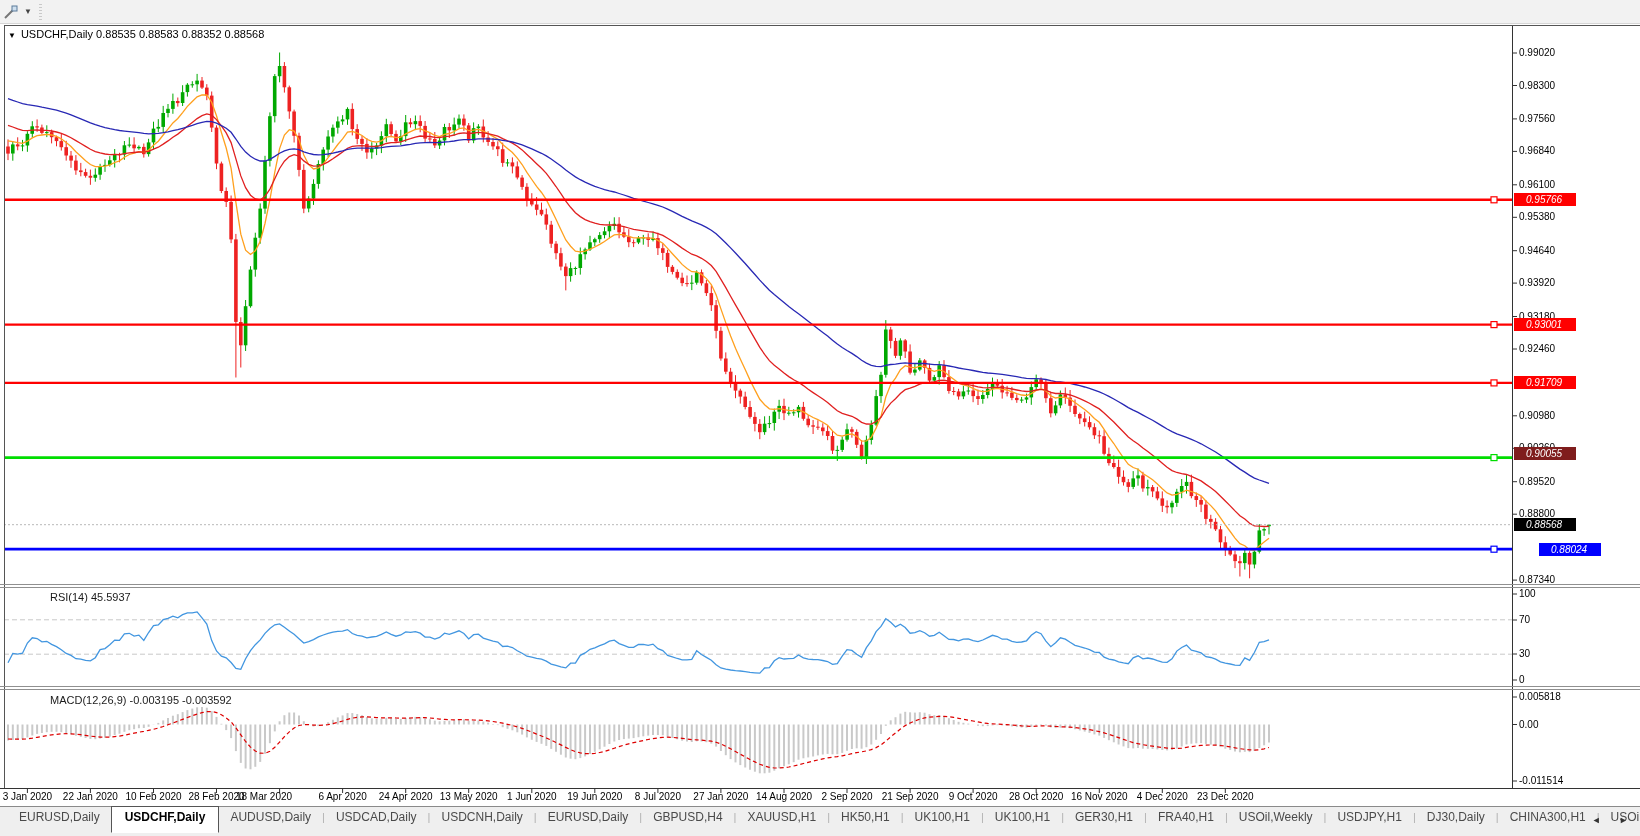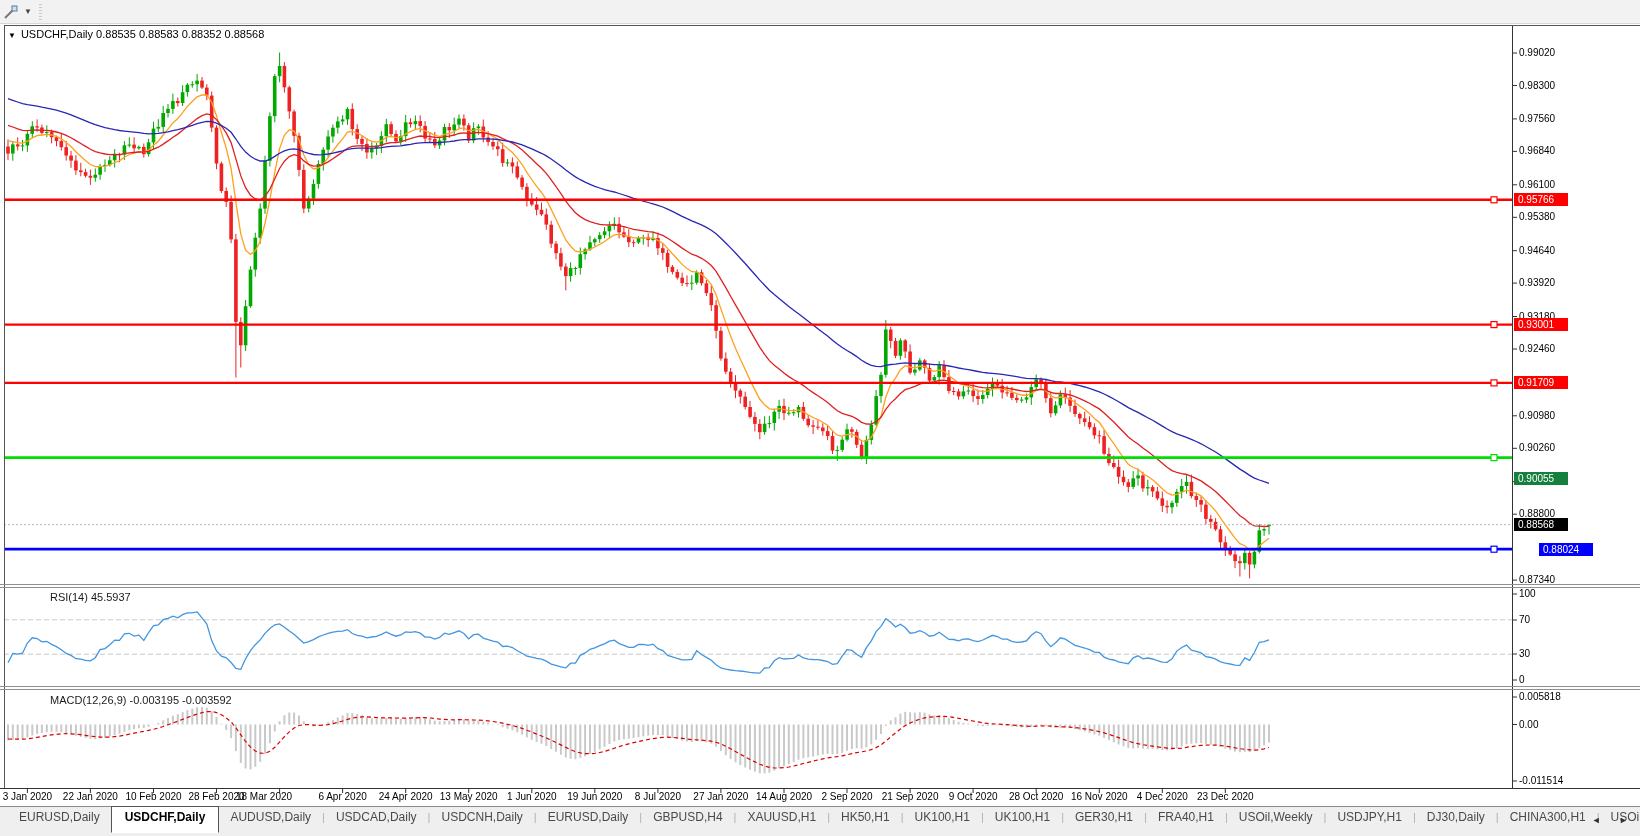--- a/index.html
+++ b/index.html
@@ -15,21 +15,21 @@
   .tf-btn{display:inline-block;font-size:11px;color:#333;padding:2px 8px;margin:0 1px;
     border:1px solid transparent;border-radius:2px;cursor:default;}
   .tf-btn.active{background:#e7e7e7;border:1px solid #9a9a9a;}
   
   #chart-svg{position:absolute;left:0;top:0;}
   .chart-title{position:absolute;left:8px;top:28px;font-size:11px;color:#000;z-index:5;}
   .chart-title .tri{font-size:8px;color:#000;margin-right:5px;}
   .pane-label{position:absolute;left:10px;font-size:11px;color:#1a1a1a;z-index:5;padding-left:40px;}
   .axis-label{position:absolute;left:1519px;font-size:10px;color:#000;white-space:nowrap;z-index:4;}
   .line-label{position:absolute;left:1514px;width:50px;height:13px;line-height:13px;font-size:10px;
-    color:#fff;padding-left:4px;z-index:6;white-space:nowrap;}
+    color:#fff;padding-left:12px;z-index:6;white-space:nowrap;font-style:italic;}
   .date-label{position:absolute;width:70px;text-align:center;font-size:10px;color:#000;
     top:791px;z-index:4;white-space:nowrap;}
   
   .tabbar{position:absolute;left:0;top:806px;width:1640px;height:30px;background:#efefef;
     border-top:1px solid #8a8a8a;display:flex;align-items:flex-start;z-index:8;}
   .tabs{display:flex;align-items:flex-start;padding-left:8px;}
   .tab{font-size:12px;color:#4a4a4a;padding:3px 11px 0 11px;height:21px;cursor:default;white-space:nowrap;}
   .tab.active{background:#fff;border:1px solid #555;border-bottom:1px solid #fff;color:#000;
     margin-top:-1px;padding:3px 13px 0 13px;height:22px;font-weight:700;}
   .tab-sep{color:#b0b0b0;font-size:11px;padding-top:4px;}
@@ -924,21 +924,21 @@
       <div class="axis-label" style="top: 409.8px;">0.90980</div>
       <div class="axis-label" style="top: 442.3px;">0.90260</div>
       <div class="axis-label" style="top: 475.7px;">0.89520</div>
       <div class="axis-label" style="top: 508.2px;">0.88800</div>
       <div class="axis-label" style="top: 574.1px;">0.87340</div>
     </div>
   <div id="line-labels">
       <div class="line-label" style="top: 193.3px; background: rgb(255, 0, 0);">0.95766</div>
       <div class="line-label" style="top: 318.1px; background: rgb(255, 0, 0);">0.93001</div>
       <div class="line-label" style="top: 376.4px; background: rgb(255, 0, 0);">0.91709</div>
-      <div class="line-label" style="top: 472px; background: #15803d; color: rgb(255, 255, 255);">0.90055</div>
+      <div class="line-label" style="top: 447px; background: #7f1d1d; color: rgb(255, 255, 255);">0.90055</div>
       <div class="line-label" style="top: 542.7px; background: rgb(0, 0, 255); margin-left: 25px;">0.88024</div>
       <div class="line-label" style="top: 518.2px; background: rgb(0, 0, 0);">0.88568</div>
     </div>
   <div id="rsi-axis">
       <div class="axis-label" style="top: 588px;">100</div>
       <div class="axis-label" style="top: 614px;">70</div>
       <div class="axis-label" style="top: 648px;">30</div>
       <div class="axis-label" style="top: 674px;">0</div>
     </div>
   <div id="macd-axis">

